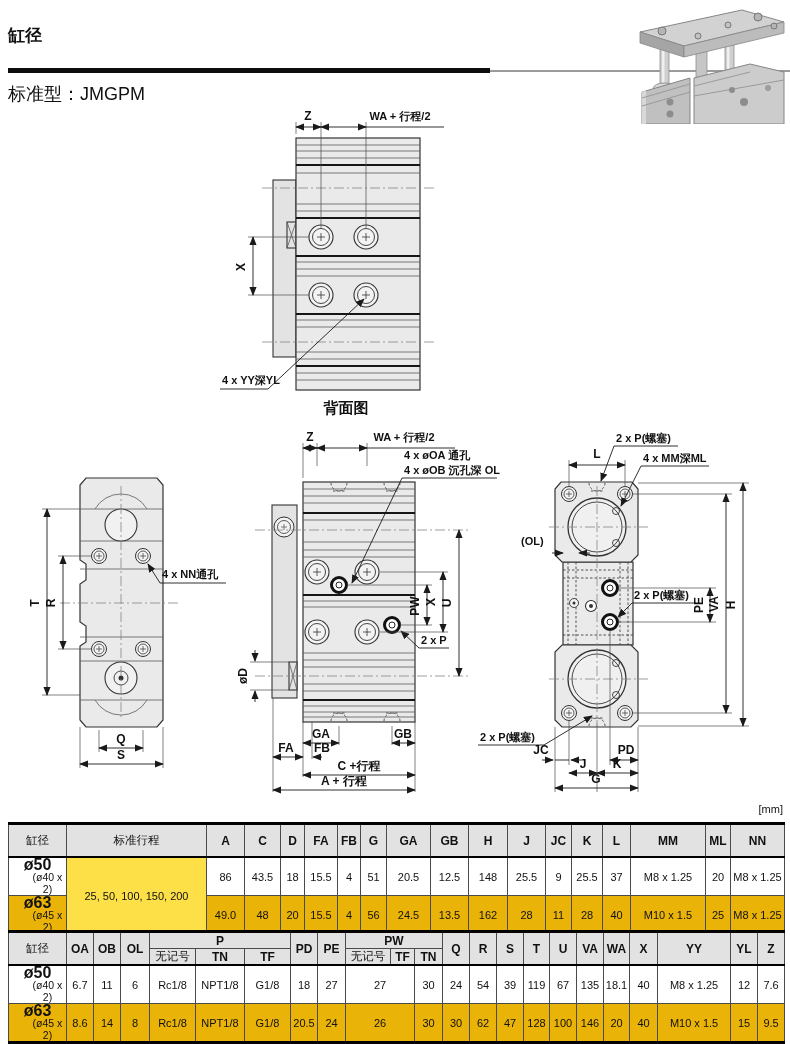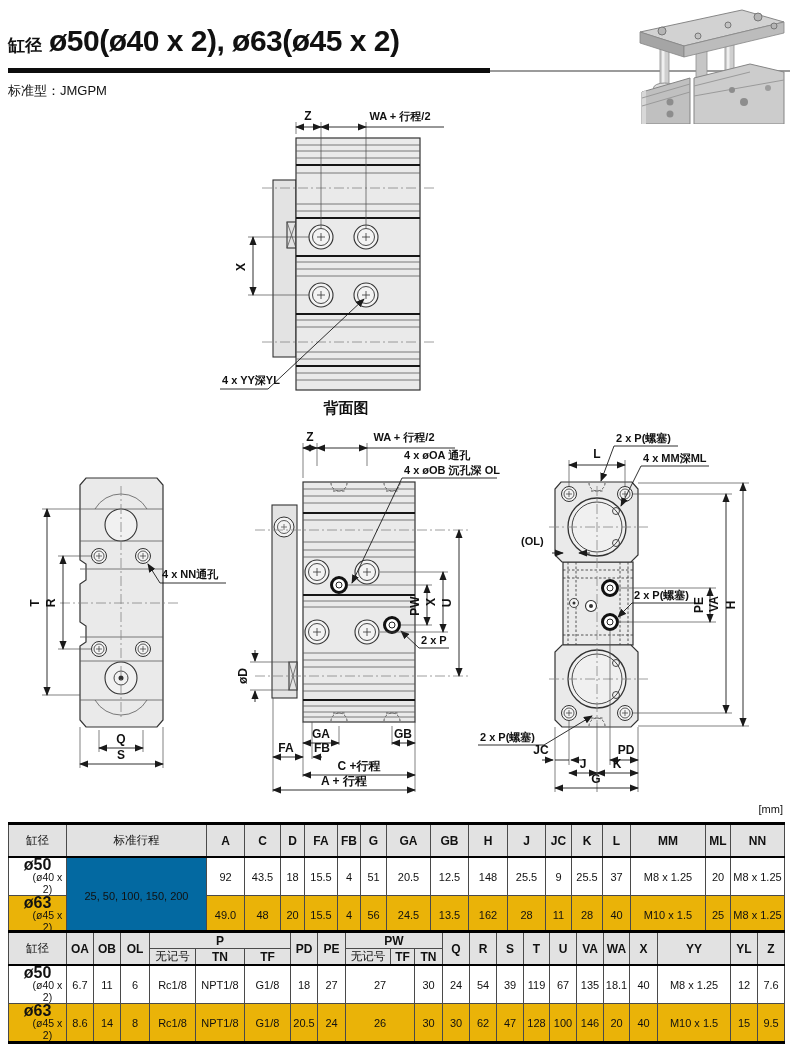--- a/index.html
+++ b/index.html
@@ -4,21 +4,21 @@
 <style>
   html,body{margin:0;padding:0;background:#fff;}
   #page{position:relative;width:790px;height:1044px;background:#fff;overflow:hidden;
         font-family:"Liberation Sans",sans-serif;color:#111;}
   
   #titleRow{position:absolute;left:8px;top:24px;display:flex;align-items:baseline;gap:7px;white-space:nowrap;}
   #titlePrefix{font-size:17px;font-weight:bold;}
   #titleMain{font-size:30px;font-weight:bold;letter-spacing:-0.5px;}
   #titleBar{position:absolute;left:8px;top:68px;width:482px;height:5px;background:#0d0d0d;}
   #grayRule{position:absolute;left:490px;top:70px;width:300px;height:2px;background:#9b9b9b;}
-  #subtitle{position:absolute;left:8px;top:82px;font-size:13px;}
+  #subtitle{position:absolute;left:8px;top:82px;font-size:18px;}
   #photoWrap{position:absolute;left:632px;top:2px;width:158px;height:122px;}
   #drawings{position:absolute;left:0;top:100px;}
   
   .fillA{fill:#e3e3e3;stroke:#333;stroke-width:1.1;}
   .fillB{fill:#eaeaea;stroke:#333;stroke-width:1.2;}
   .st{stroke:#5a5a5a;stroke-width:0.8;fill:none;}
   .stT{stroke:#161616;stroke-width:1.8;fill:none;}
   .cl{stroke:#858585;stroke-width:0.8;stroke-dasharray:10 3 2 3;fill:none;}
   .dash{stroke:#444;stroke-width:0.9;stroke-dasharray:2.5 2;fill:none;}
   .dim{stroke:#1a1a1a;stroke-width:0.9;fill:none;}
@@ -48,21 +48,20 @@
   td.bore .b1{font-weight:bold;font-size:16px;line-height:13px;}
   td.bore .b2{font-size:10.5px;line-height:12px;padding-left:20px;}
 </style>
 </head>
 <body>
 
 <div id="page">
 
   <div id="titleRow">
     <span id="titlePrefix">缸径</span>
-    <span id="titleMain">ø50(ø40 x 2), ø63(ø45 x 2)</span>
   </div>
   <div id="titleBar"></div>
   <div id="grayRule"></div>
   <div id="subtitle"><span>标准型：</span><span>JMGPM</span></div>
 
   <div id="photoWrap">
     <svg width="158" height="122" viewBox="0 0 158 122">
       <rect x="28" y="30" width="9" height="58" fill="#cfcfcf" stroke="#8f8f8f" stroke-width="0.8"></rect>
       <rect x="30" y="30" width="2.5" height="58" fill="#efefef"></rect>
       <rect x="93" y="18" width="9" height="58" fill="#cfcfcf" stroke="#8f8f8f" stroke-width="0.8"></rect>
@@ -335,22 +334,22 @@
       <th>L</th>
       <th>MM</th>
       <th>ML</th>
       <th>NN</th>
     </tr>
     <tr class="r0">
       <td class="bore">
             <div class="b1">ø50</div>
             <div class="b2">(ø40 x 2)</div>
           </td>
-      <td rowspan="2" style="background:#0369a1">25, 50, 100, 150, 200</td>
-      <td>92</td>
+      <td rowspan="2" style="background:#fde047">25, 50, 100, 150, 200</td>
+      <td>86</td>
       <td>43.5</td>
       <td>18</td>
       <td>15.5</td>
       <td>4</td>
       <td>51</td>
       <td>20.5</td>
       <td>12.5</td>
       <td>148</td>
       <td>25.5</td>
       <td>9</td>

